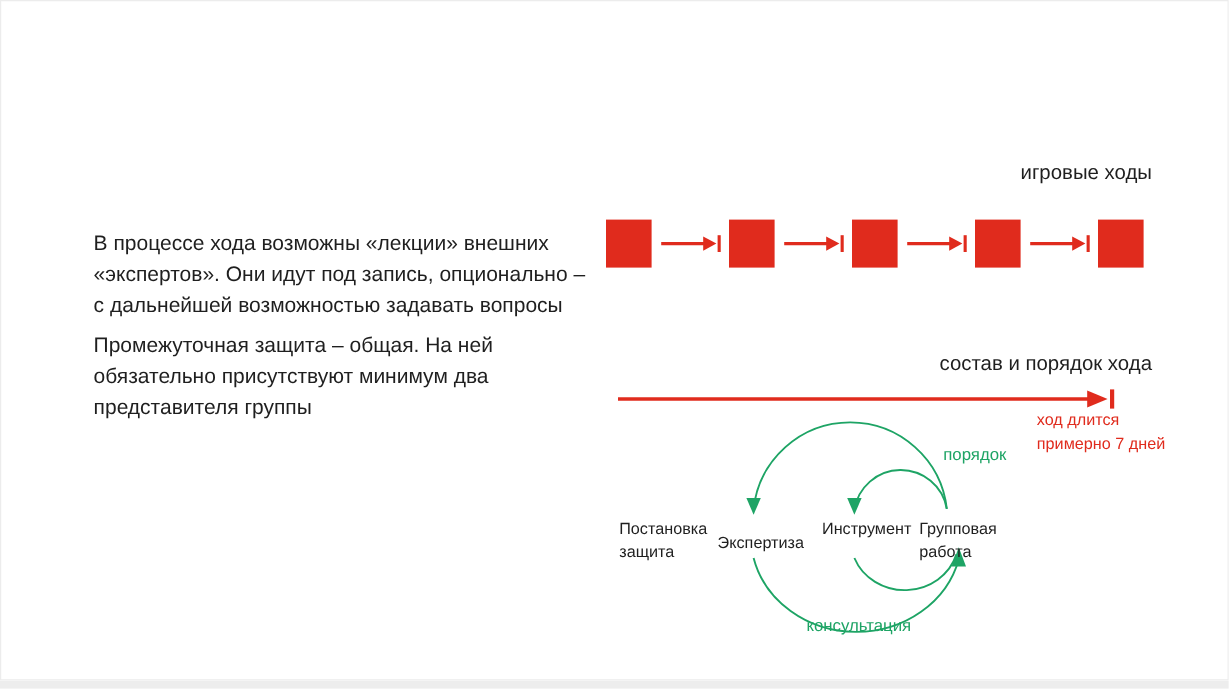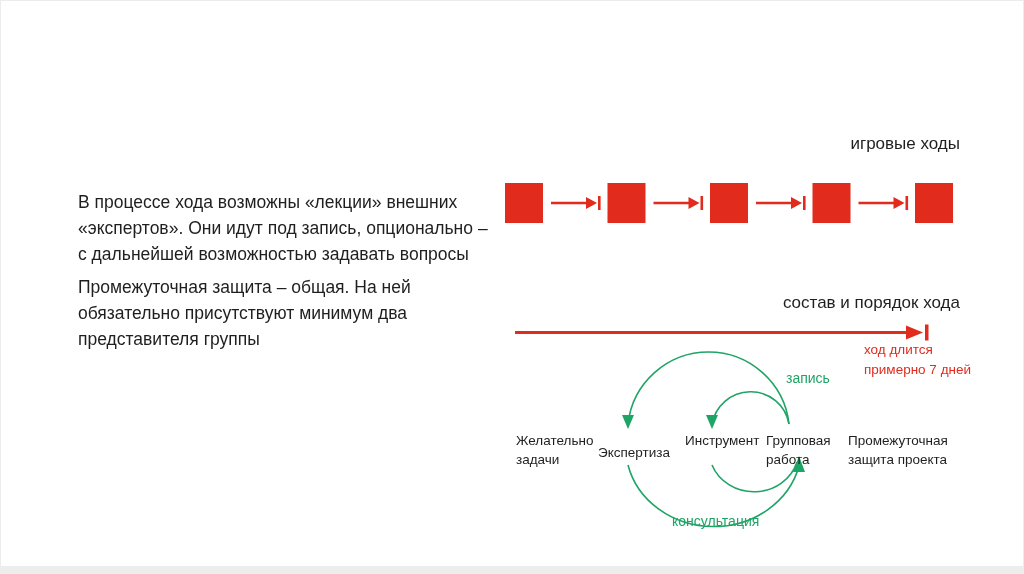--- a/index.html
+++ b/index.html
@@ -139,23 +139,22 @@
     <polygon class="green-fill" points="122,77 134,77 128,91"></polygon>
     <polygon class="green-fill" points="206,77 218,77 212,91"></polygon>
 
     <path class="green-line" d="M 128 127 A 88 80 0 0 0 299 128" stroke-width="1.6"></path>
 
     <path class="green-line" d="M 212 127 A 45 42 0 0 0 297 124" stroke-width="1.6"></path>
 
     <polygon class="green-fill" points="293,134 305,134 299,118"></polygon>
   </svg>
 
-  <div class="stage-label stage-1">Желательно задачи</div>
+  <div class="stage-label stage-1">Постановка защита</div>
   <div class="stage-label stage-2">Экспертиза</div>
   <div class="stage-label stage-3">Инструмент</div>
   <div class="stage-label stage-4">Групповая работа</div>
-  <div class="stage-label stage-5">Промежуточная защита проекта</div>
 
-  <div class="green-label label-request">запись</div>
+  <div class="green-label label-request">порядок</div>
   <div class="green-label label-consultation">консультация</div>
 
   <div class="bottom-strip"></div>
 </div>
 
 </body></html>

